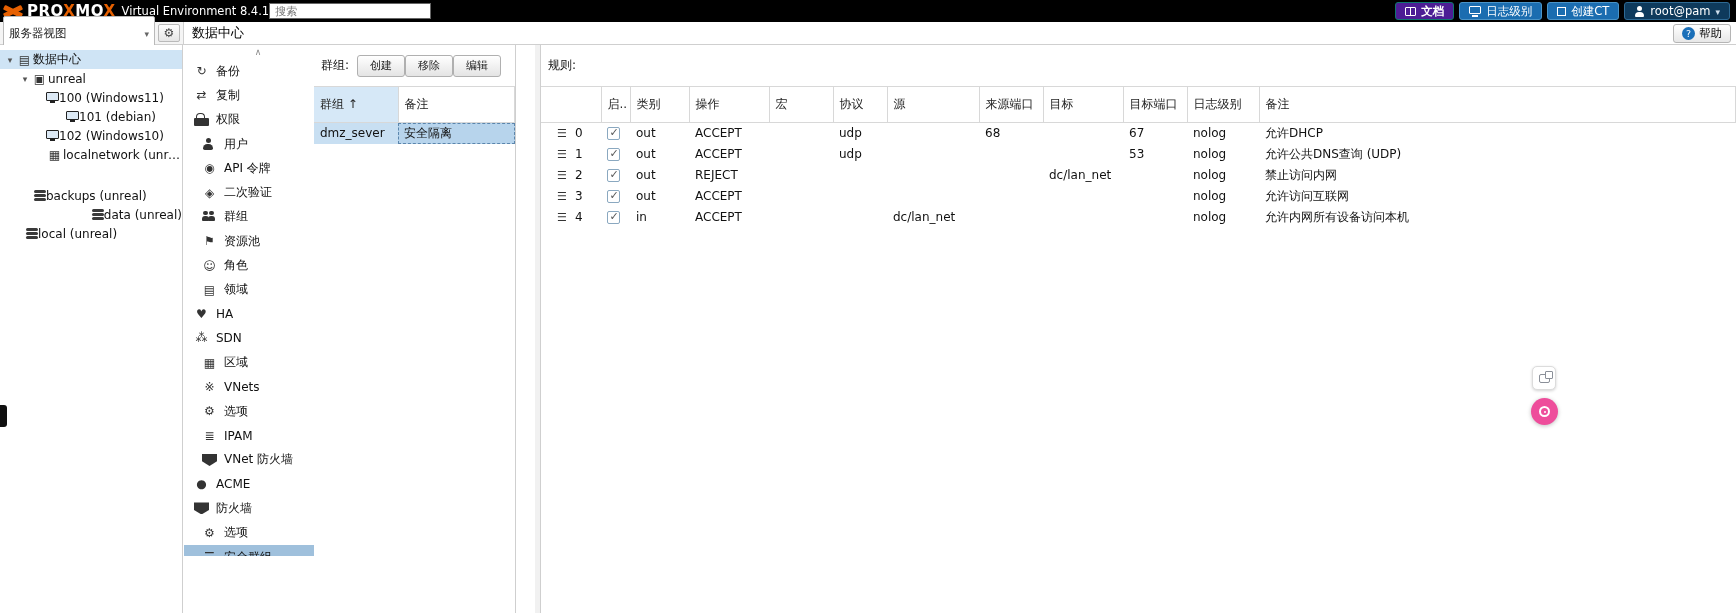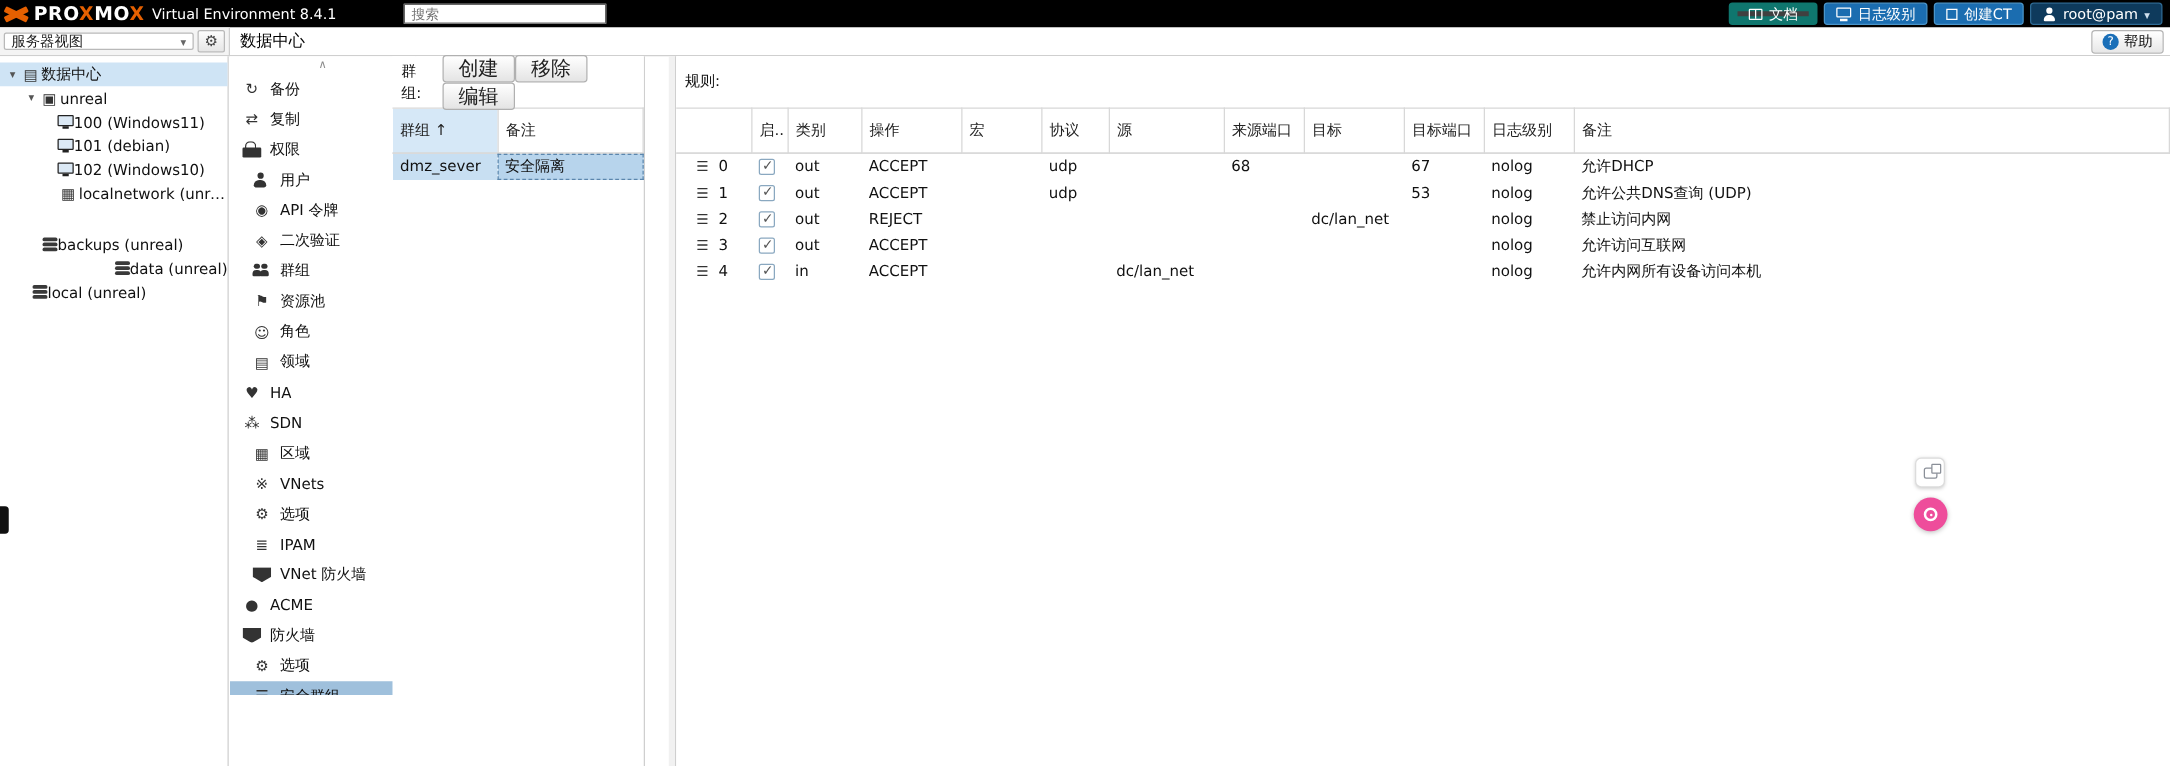--- a/index.html
+++ b/index.html
@@ -8,43 +8,43 @@
 
   
   .header { position:absolute; top:0; left:0; right:0; height:22px; background:#000; color:#fff; display:flex; align-items:center; padding:0 6px 0 4px; }
   .logo-x { position:relative; width:18px; height:15px; margin-right:5px; flex:none; }
   .logo-x::before, .logo-x::after { content:""; position:absolute; left:-1px; top:5px; width:20px; height:5px; background:#e66000; border-radius:1px; }
   .logo-x::before { transform:rotate(26deg); }
   .logo-x::after { transform:rotate(-26deg); }
   .brand { font-weight:bold; font-size:15px; letter-spacing:.5px; }
   .brand .bx { color:#e66000; }
   .env { margin-left:6px; font-size:11.5px; }
-  .search-wrap { margin-left:54px; }
+  .search-wrap { }
   .search-wrap input { width:162px; height:16px; border:1px solid #666; background:#fff; color:#333; font-size:11px; padding:0 5px; font-family:inherit; }
   .hspacer { flex:1; }
   .hbtn { display:inline-flex; align-items:center; gap:5px; height:18px; padding:0 9px; margin-left:5px; border-radius:3px; font-size:11.5px; cursor:pointer; white-space:nowrap; }
-  .hbtn-docs { background:#404040; border:7px solid #0f766e; }
+  .hbtn-docs { background:#4c1d95; border:1px solid #0f766e;font-weight:bold; }
   .hbtn-blue { background:#1b6db0; border:1px solid #4a94c8; }
   .hbtn-user { background:#0e3a5c; border:1px solid #2e6a94; }
 
   
   .i-book-w { width:11px; height:9px; border:1px solid #fff; border-radius:1px; position:relative; flex:none; }
   .i-book-w::after { content:""; position:absolute; left:4px; top:0; bottom:0; width:1px; background:#fff; }
   .i-monitor-w { width:12px; height:8px; border:1.5px solid #fff; border-radius:1px; position:relative; flex:none; margin-top:-2px; }
   .i-monitor-w::after { content:""; position:absolute; left:2px; right:2px; bottom:-3.5px; height:1.5px; background:#fff; }
   .i-cube-w { width:9px; height:9px; border:1.5px solid #fff; flex:none; }
   .i-user-w { position:relative; width:11px; height:11px; flex:none; }
   .i-user-w::before { content:""; position:absolute; left:3px; top:0; width:5px; height:5px; border-radius:50%; background:#fff; }
   .i-user-w::after { content:""; position:absolute; left:1px; top:6px; width:9px; height:5px; border-radius:4px 4px 1px 1px; background:#fff; }
   .caret-w::before { content:"▾"; font-size:9px; color:#cfe0ee; }
 
   
   .subbar { position:absolute; top:22px; left:0; right:0; height:23px; background:#fff; border-bottom:1px solid #cfcfcf; }
   .subbar-left { position:absolute; left:0; top:0; width:184px; height:100%; background:#f4f4f4; border-right:1px solid #cfcfcf; display:flex; align-items:center; padding:0 3px; gap:3px; }
-  .view-select { flex:1; height:14px; background:#fff; border:1px solid #b9b9b9; border-radius:2px; display:flex; align-items:center; justify-content:space-between; padding:0 5px; font-size:11.5px; color:#222; cursor:pointer;text-align:right; }
+  .view-select { flex:1; height:34px; background:#fff; border:1px solid #b9b9b9; border-radius:2px; display:flex; align-items:center; justify-content:space-between; padding:0 5px; font-size:11.5px; color:#222; cursor:pointer;text-align:right; }
   .sel-caret::before { content:"⌄"; content:"▾"; color:#666; font-size:9px; }
   .gear-btn { width:22px; height:18px; border:1px solid #b9b9b9; border-radius:2px; background:linear-gradient(#fdfdfd,#e6e6e6); display:flex; align-items:center; justify-content:center; cursor:pointer; }
   .g-gear::before { content:"⚙"; font-size:12px; color:#444; }
   .page-title { position:absolute; left:192px; top:0; height:100%; display:flex; align-items:center; font-size:13px; color:#000; }
   .help-btn { position:absolute; right:5px; top:2px; height:19px; display:inline-flex; align-items:center; gap:4px; padding:0 8px; border:1px solid #b5b5b5; border-radius:3px; background:linear-gradient(#fff,#e7e7e7); font-size:11.5px; cursor:pointer; }
   .help-ic { width:13px; height:13px; border-radius:50%; background:#1a6fb8; color:#fff; display:inline-flex; align-items:center; justify-content:center; font-size:9.5px; }
   .help-ic::before { content:"?"; }
 
   
   .sidebar { position:absolute; top:45px; bottom:0; left:0; width:183px; background:#fff; border-right:1px solid #cfcfcf; padding-top:5px; }
@@ -99,21 +99,21 @@
   .nav-item.sub { padding-left:18px; }
   .nav-item.selected { background:#9fc0dc; }
   .nav-item .ic { width:15px; }
   .arrow { position:absolute; right:5px; color:#9a9a9a; font-size:9px; }
   .arrow-down::before { content:"▾"; }
   .arrow-right::before { content:"▸"; }
 
   
   .panel-toolbar { height:41px; display:flex; align-items:center; gap:6px; padding:0 7px; background:#fff; }
   .tb-label { margin-right:2px; color:#111; }
-  .btn { height:22px; padding:0 12px; border:1px solid #b0b0b0; border-radius:3px; background:linear-gradient(#ffffff,#e4e4e4); font-size:16px; color:#222; font-family:inherit; cursor:pointer; }
+  .btn { height:22px; padding:0 12px; border:1px solid #b0b0b0; border-radius:3px; background:linear-gradient(#ffffff,#e4e4e4); font-size:11px; color:#222; font-family:inherit; cursor:pointer; }
   .btn.disabled { color:#9b9b9b; background:#f2f2f2; border-color:#cfcfcf; cursor:default; }
 
   table.grid { width:100%; border-collapse:collapse; table-layout:fixed; }
   table.grid th { height:36px; font-weight:normal; text-align:left; padding:0 6px; background:#fff; border:1px solid #d8d8d8; border-left:none; color:#222; white-space:nowrap; overflow:hidden; }
   table.grid th:first-child { border-left:1px solid #d8d8d8; border-left:none; }
   table.grid th.sorted { background:#d6e8f7; }
   table.grid td { height:21px; padding:0 6px; white-space:nowrap; overflow:hidden; font-size:12px; }
 
   
   .groups-panel { position:absolute; top:45px; bottom:0; left:314px; width:202px; background:#fff; border-right:1px solid #cfcfcf; }
@@ -198,21 +198,21 @@
       <div class="trow" style="padding-left: 19px;">
         <span class="caret caret-down"></span>
         <span class="ic i-node"></span>
         <span class="lbl">unreal</span>
       </div>
       <div class="trow" style="padding-left: 34px;">
         <span class="caret"></span>
         <span class="ic i-monitor"></span>
         <span class="lbl">100 (Windows11)</span>
       </div>
-      <div class="trow" style="padding-left: 34px;">
+      <div class="trow" style="padding-left: 54px;">
         <span class="caret"></span>
         <span class="ic i-monitor"></span>
         <span class="lbl">101 (debian)</span>
       </div>
       <div class="trow" style="padding-left: 34px;">
         <span class="caret"></span>
         <span class="ic i-monitor"></span>
         <span class="lbl">102 (Windows10)</span>
       </div>
       <div class="trow" style="padding-left: 34px;">

